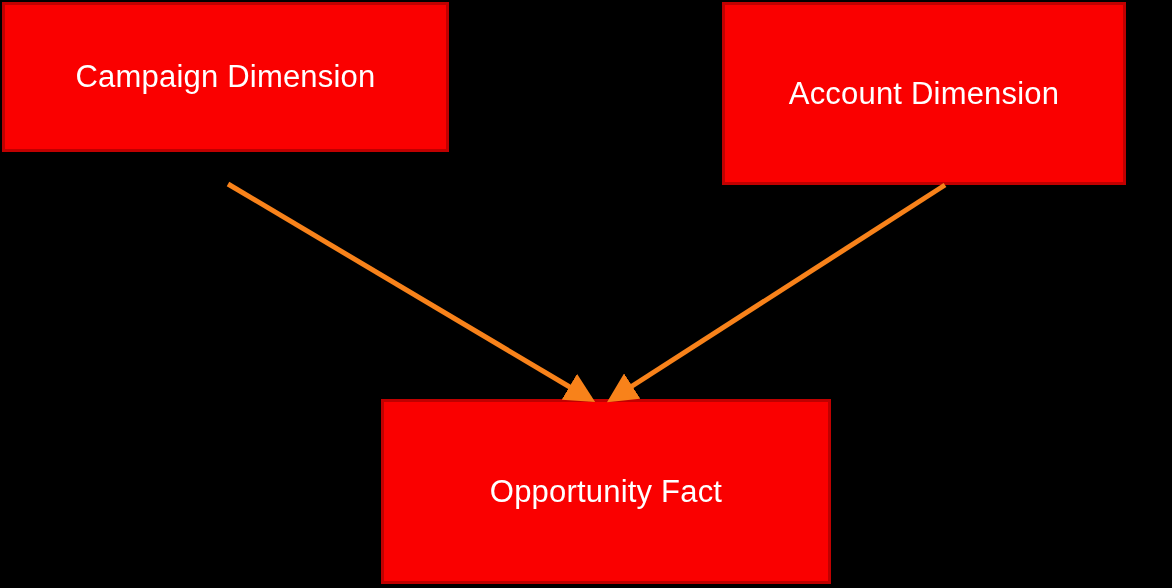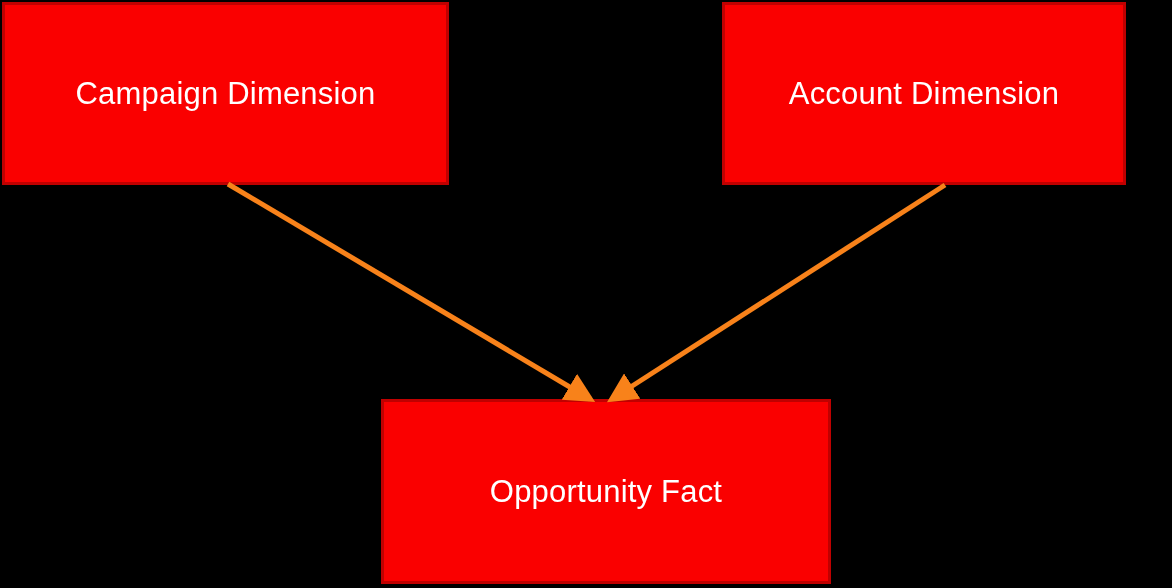--- a/index.html
+++ b/index.html
@@ -39,21 +39,21 @@
     color: var(--node-text);
     display: flex;
     align-items: center;
     justify-content: center;
     text-align: center;
     font-size: 31px;
     font-weight: 400;
     letter-spacing: 0.2px;
     z-index: 1;
   }
-  .node-campaign    { left: 2px;   top: 2px;   width: 447px; height: 183px; }
+  .node-campaign    { left: 2px;   top: 2px;   width: 447px; height: 150px; }
   .node-account     { left: 722px; top: 2px;   width: 404px; height: 183px; }
   .node-opportunity { left: 381px; top: 399px; width: 450px; height: 185px; }
 </style>
 </head>
 <body>
 
 <div class="canvas">
 
   <svg class="arrows" viewBox="0 0 1172 588" xmlns="http://www.w3.org/2000/svg" aria-hidden="true">
     <defs>

